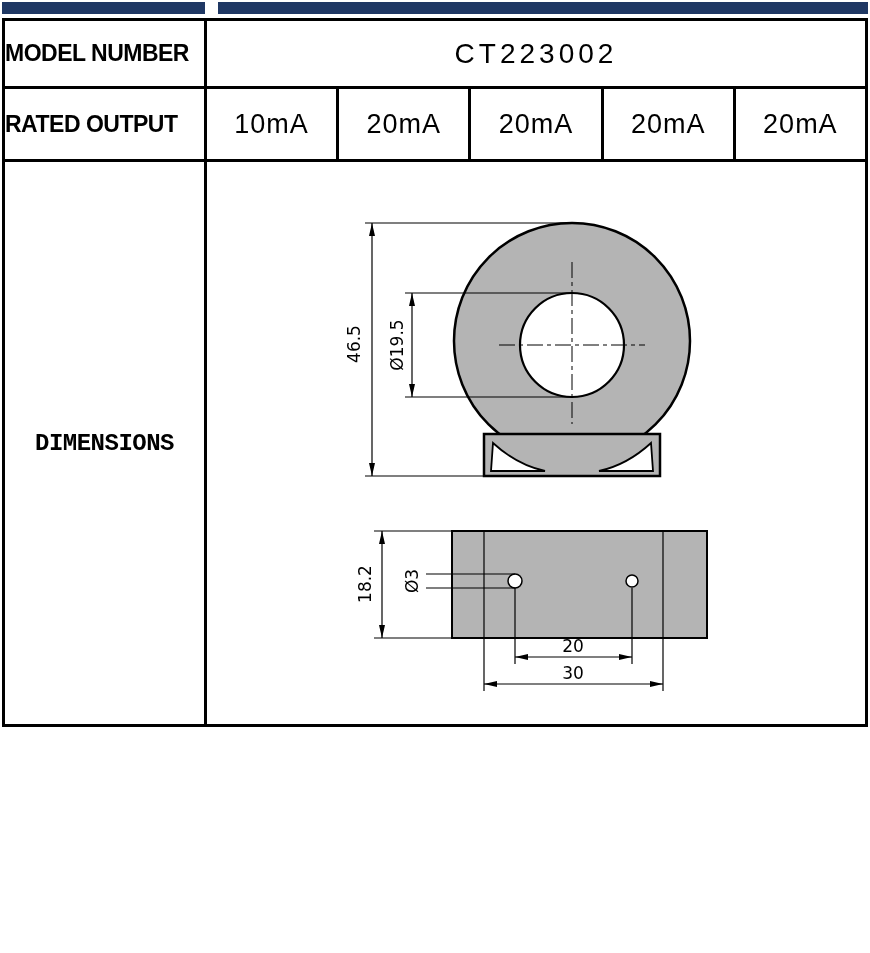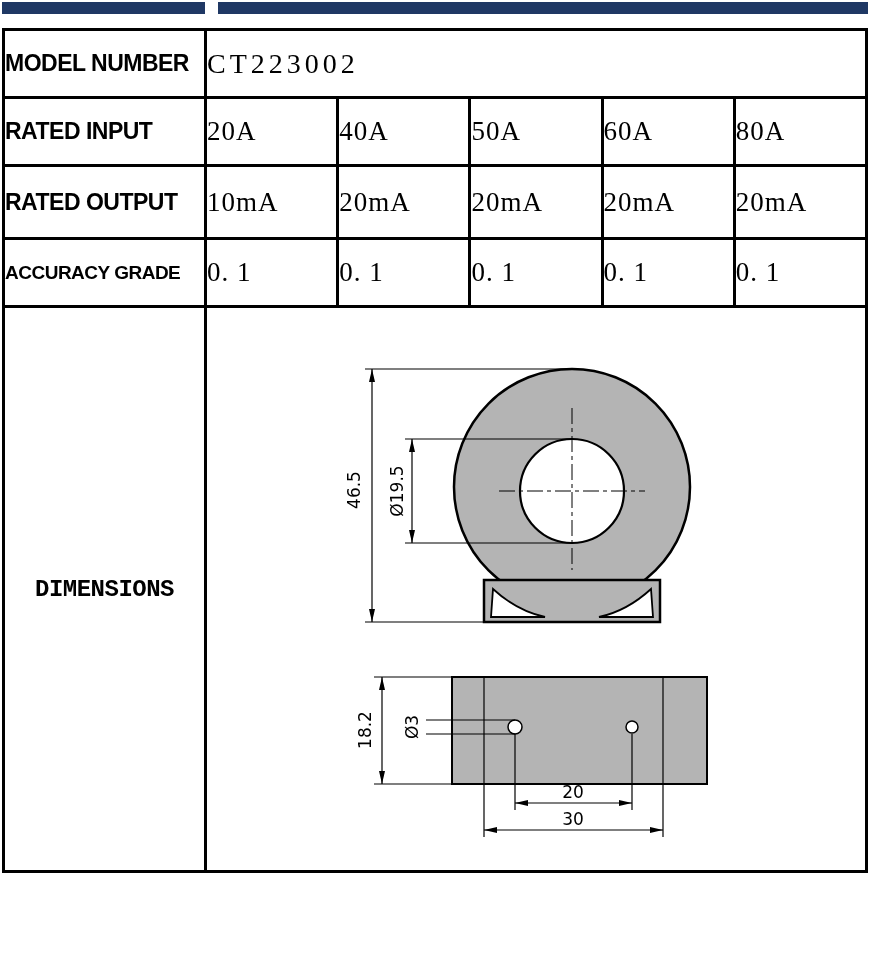--- a/index.html
+++ b/index.html
@@ -13,38 +13,39 @@
 
   .topbar { display: flex; height: 12px; margin: 2px 2px 0 2px; }
   .topbar .seg-left  { width: 203px; background: var(--topbar); }
   .topbar .gap       { width: 13px; background: #ffffff; }
   .topbar .seg-right { flex: 1; background: var(--topbar); }
 
   table.spec {
     border-collapse: collapse;
     table-layout: fixed;
     width: 866px;
-    margin: 14px 2px;
+    margin: 4px 2px;
     padding-left: 41px;
   }
   table.spec td { border: 3px solid #000; padding: 0; overflow: hidden; }
 
   td.lbl {
     width: 202px;
     font-weight: bold;
     font-size: 23px;
     letter-spacing: -0.5px;
     padding-left: 7px;
     font-family: "Liberation Sans", sans-serif;
   }
   td.lbl.small { font-size: 19px; letter-spacing: -0.5px; }
   td.lbl.center { text-align: center; padding-left: 0; font-size: 24px; font-family: Liberation Mono, monospace; }
 
   td.val {
-    font-family: Liberation Serif, serif;
+    text-align: center;
+    font-family: Liberation Sans, sans-serif;
     font-size: 27px;
     letter-spacing: 1px;
   }
   td.val.model { letter-spacing: 4px; font-size: 28px; }
 
   tr.r-model    td { height: 68px; }
   tr.r-input    td { height: 68px; }
   tr.r-output   td { height: 73px; }
   tr.r-load     td { height: 75px; }
   tr.r-accuracy td { height: 68px; }
@@ -73,47 +74,31 @@
     <div class="seg-right"></div>
   </div>
 
   <table class="spec">
     <tbody>
         <tr class="r-model">
       <td class="lbl">MODEL NUMBER</td>
       <td class="val model" colspan="5">CT223002</td>
     </tr>
 
-    <tr class="r-input">
-      <td class="lbl">RATED INPUT</td>
-      <td class="val">20A</td>
-      <td class="val">40A</td>
-      <td class="val">50A</td>
-      <td class="val">60A</td>
-      <td class="val">80A</td>
-    </tr>
 
     <tr class="r-output">
       <td class="lbl">RATED OUTPUT</td>
       <td class="val">10mA</td>
       <td class="val">20mA</td>
       <td class="val">20mA</td>
       <td class="val">20mA</td>
       <td class="val">20mA</td>
     </tr>
 
 
-    <tr class="r-accuracy">
-      <td class="lbl small">ACCURACY GRADE</td>
-      <td class="val">0. 1</td>
-      <td class="val">0. 1</td>
-      <td class="val">0. 1</td>
-      <td class="val">0. 1</td>
-      <td class="val">0. 1</td>
-    </tr>
 
     <tr class="r-dims">
       <td class="lbl center">DIMENSIONS</td>
       <td class="dims-cell" colspan="5">
 
         <svg width="650" height="558" viewBox="0 0 650 558" xmlns="http://www.w3.org/2000/svg">
           <defs>
             <marker id="arr" markerUnits="userSpaceOnUse" markerWidth="14" markerHeight="10" refX="13" refY="5" orient="auto-start-reverse">
               <path d="M0,2 L13,5 L0,8 Z" fill="#000"></path>
             </marker>

